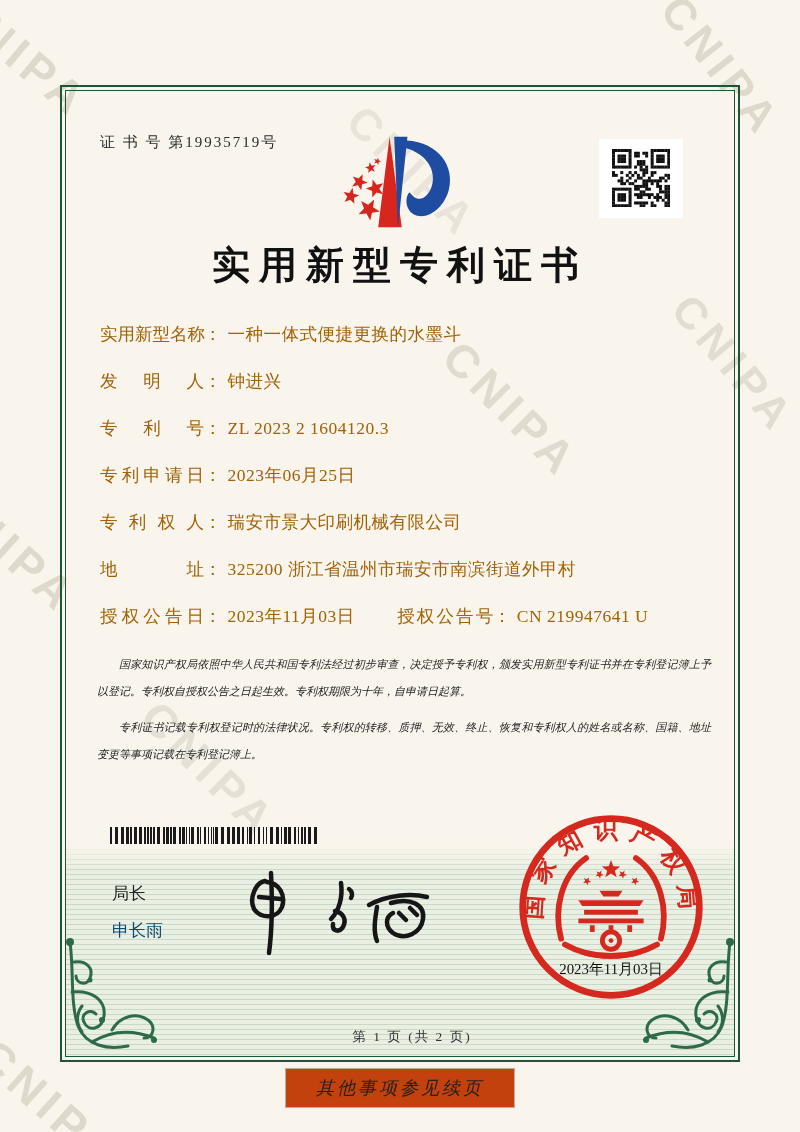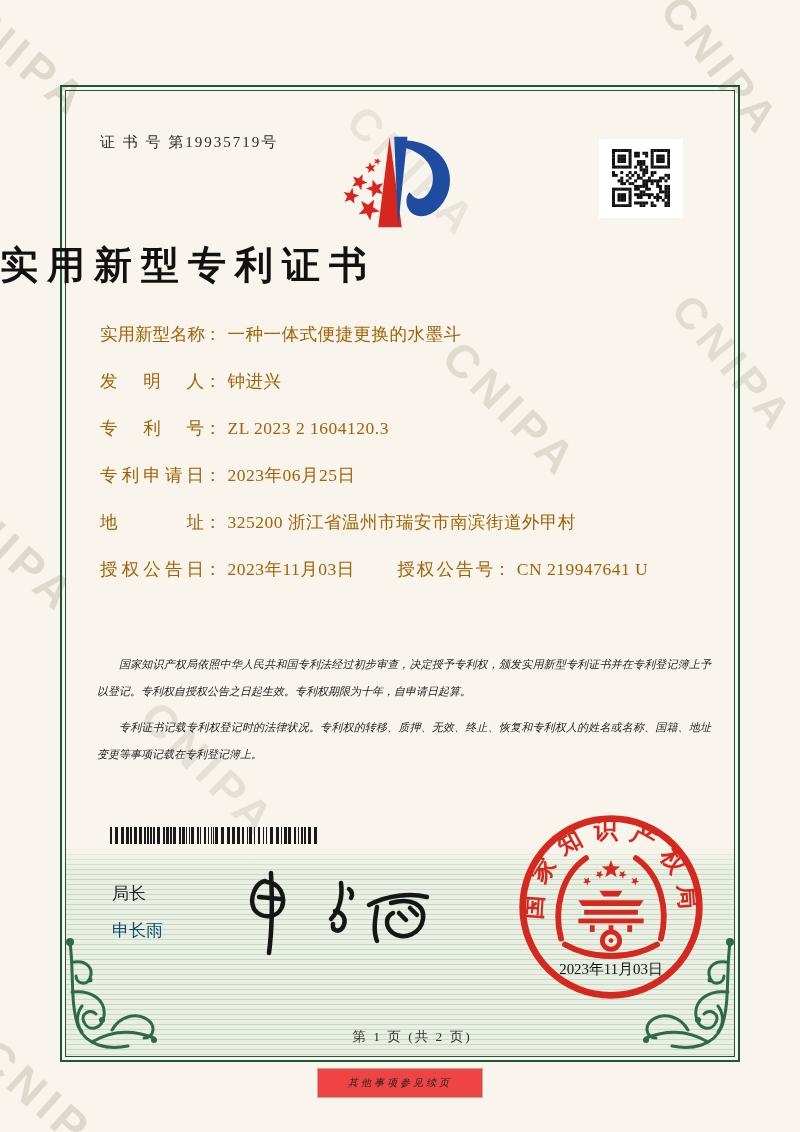--- a/index.html
+++ b/index.html
@@ -16,42 +16,42 @@
   
   .band{position:absolute;left:66px;top:845px;width:668px;height:211px;z-index:1;
         background-color:#e9efe3;
         background-image:repeating-linear-gradient(180deg, rgba(255,255,255,0) 0 4px, rgba(120,155,120,.28) 4px 5px);}
   .band::before{content:"";position:absolute;left:0;top:0;right:0;height:26px;
         background:linear-gradient(180deg,#f9f5ec 0,rgba(249,245,236,0) 100%);}
   .content{position:absolute;inset:0;z-index:2;}
   .cert-no{left:100px;top:133px;font-size:15px;letter-spacing:2px;color:#2a2a2a;}
   .qr-box{left:599px;top:139px;width:84px;height:79px;background:#ffffff;}
   .qr-box svg{position:absolute;left:13px;top:10px;}
-  .doc-title{left:0;top:240px;width:100%;font-size:38px;font-weight:700;
+  .doc-title{left:0;top:240px;width:100%;text-align:center;font-size:38px;font-weight:700;
              letter-spacing:9px;color:#111;}
   .fields{left:100px;top:322px;width:616px;}
   .f-row{height:47px;font-size:17.5px;color:#a16207;white-space:nowrap;}
   .f-label{display:inline-block;width:104px;text-align:justify;text-align-last:justify;vertical-align:top;}
   .f-colon{display:inline-block;margin-right:6px;}
   .f-value{letter-spacing:.5px;}
   .f-group2{display:inline-block;margin-left:38px;}
   .f-group2 .f-label{width:96px;}
   .paras{left:97px;top:651px;width:614px;font-size:11px;line-height:27px;color:#222;
          font-style:italic;}
   .paras p{margin:0 0 9px 0;text-indent:2em;text-align:justify;}
   .barcode{left:110px;top:827px;}
   .officer-title{left:112px;top:882px;font-size:17px;font-family:"Liberation Sans","DejaVu Sans",sans-serif;color:#222;}
   .officer-name{left:112px;top:919px;font-size:17px;font-family:"Liberation Sans","DejaVu Sans",sans-serif;color:#0c4a6e;}
   .signature{left:235px;top:853px;}
   .seal{left:515px;top:811px;mix-blend-mode:multiply;}
   .corner{z-index:3;pointer-events:none;}
   .corner.right{transform:scaleX(-1);}
   .page-num{left:12px;top:1028px;width:100%;text-align:center;font-size:13.5px;color:#333;letter-spacing:2px;}
-  .cont-box{left:50%;top:1068px;transform:translateX(-50%);background:#ef4444;
-            border:1px solid #b9b3a0;padding:7px 30px;font-size:10px;font-style:italic;
+  .cont-box{left:50%;top:1068px;transform:translateX(-50%);background:#c2410c;
+            border:1px solid #b9b3a0;padding:7px 30px;font-size:18px;font-style:italic;
             letter-spacing:3px;color:#222;box-shadow:0 0 0 1px rgba(0,0,0,0.02);}
 </style>
 </head>
 <body>
 
 <div class="wm" style="left:-30px;top:-22px;font-size:46px;transform:rotate(40deg);">CNIPA</div>
 <div class="wm" style="left:690px;top:-14px;font-size:44px;transform:rotate(52deg);">CNIPA</div>
 <div class="wm" style="left:372px;top:96px;font-size:44px;transform:rotate(45deg);opacity:.13;">CNIPA</div>
 <div class="wm" style="left:470px;top:330px;font-size:46px;transform:rotate(45deg);opacity:.20;">CNIPA</div>
 <div class="wm" style="left:-38px;top:470px;font-size:46px;transform:rotate(42deg);">CNIPA</div>
@@ -348,20 +348,23 @@
     <div class="f-row">
       <span class="f-label">发明人</span><span class="f-colon">：</span><span class="f-value">钟进兴</span>
     </div>
     <div class="f-row">
       <span class="f-label">专利号</span><span class="f-colon">：</span><span class="f-value">ZL 2023 2 1604120.3</span>
     </div>
     <div class="f-row">
       <span class="f-label">专利申请日</span><span class="f-colon">：</span><span class="f-value">2023年06月25日</span>
     </div>
     <div class="f-row">
+      <span class="f-label">专利权人</span><span class="f-colon">：</span><span class="f-value">瑞安市景大印刷机械有限公司</span>
+    </div>
+    <div class="f-row">
       <span class="f-label">地址</span><span class="f-colon">：</span><span class="f-value">325200 浙江省温州市瑞安市南滨街道外甲村</span>
     </div>
     <div class="f-row">
       <span>
         <span class="f-label">授权公告日</span><span class="f-colon">：</span><span class="f-value">2023年11月03日</span>
       </span>
       <span class="f-group2">
         <span class="f-label">授权公告号</span><span class="f-colon">：</span><span class="f-value">CN 219947641 U</span>
       </span>
     </div>

